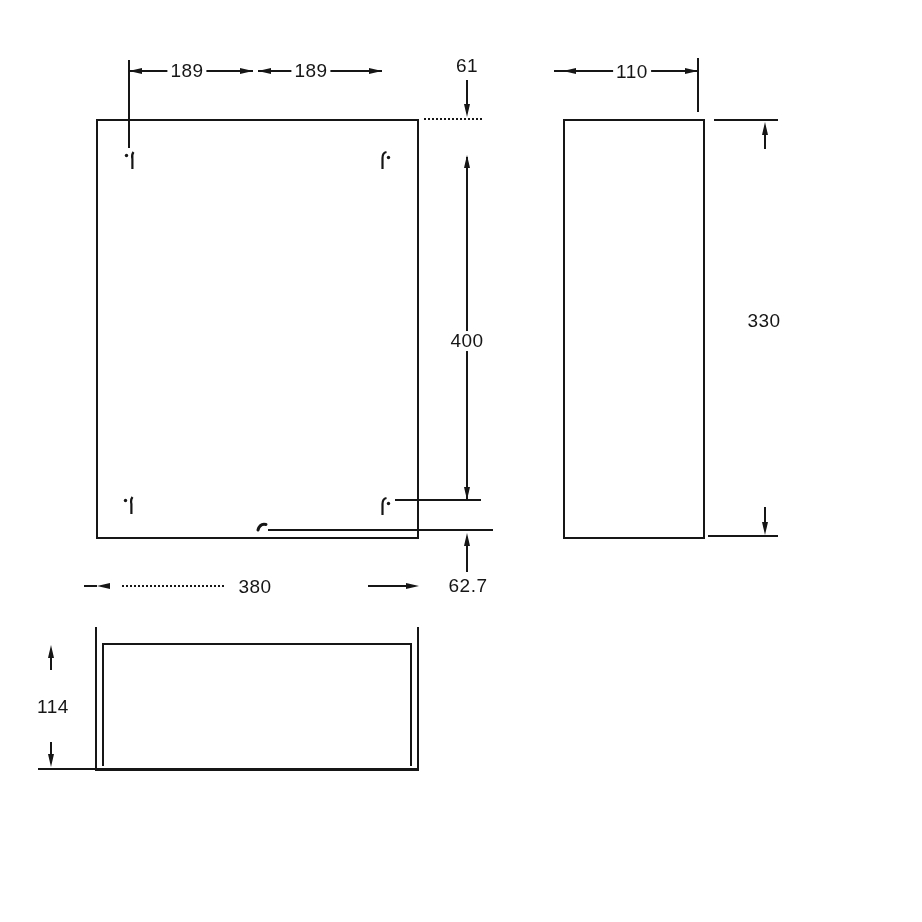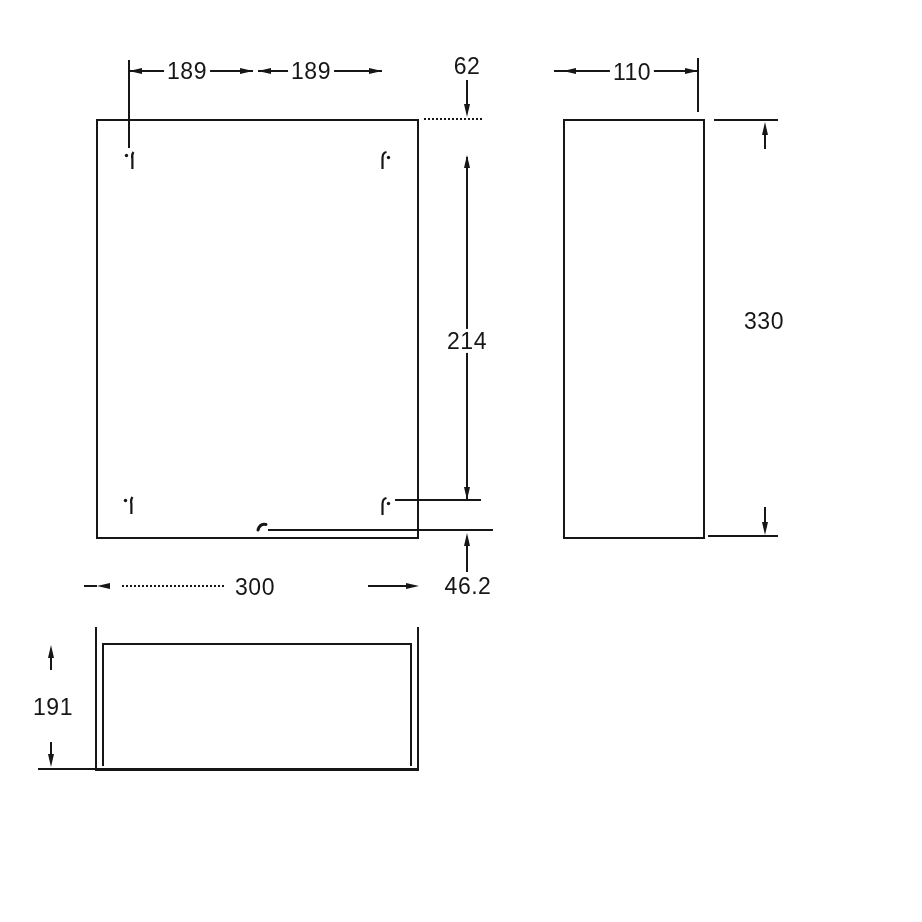--- a/index.html
+++ b/index.html
@@ -18,21 +18,21 @@
   .outline { position:absolute; border:2px solid var(--ink); box-sizing:border-box; background:transparent; }
   
   .ar { position:absolute; width:0; height:0; }
   .ar.left  { border-top:3px solid transparent; border-bottom:3px solid transparent; border-right:13px solid var(--ink); }
   .ar.right { border-top:3px solid transparent; border-bottom:3px solid transparent; border-left:13px solid var(--ink); }
   .ar.up    { border-left:3px solid transparent; border-right:3px solid transparent; border-bottom:13px solid var(--ink); }
   .ar.down  { border-left:3px solid transparent; border-right:3px solid transparent; border-top:13px solid var(--ink); }
   
   .dim-label {
     position:absolute; transform:translate(-50%,-50%);
-    font-size:23px; line-height:1.05; letter-spacing:0.5px;
+    font-size:19px; line-height:1.05; letter-spacing:0.5px;
     background:var(--bg); padding:0 3px; white-space:nowrap; color:var(--ink);
   }
   svg { position:absolute; display:block; }
   svg path, svg circle { vector-effect:non-scaling-stroke; }
 </style>
 </head>
 <body>
 
 <div id="canvas">
 
@@ -65,39 +65,39 @@
   <div class="hl" style="left:129px; top:70px; width:124px;"></div>
   <div class="ar left" style="left:129px; top:68px;"></div>
   <div class="ar right" style="left:240px; top:68px;"></div>
   <span class="dim-label" style="left:187px; top:71px;">189</span>
 
   <div class="hl" style="left:258px; top:70px; width:124px;"></div>
   <div class="ar left" style="left:258px; top:68px;"></div>
   <div class="ar right" style="left:369px; top:68px;"></div>
   <span class="dim-label" style="left:311px; top:71px;">189</span>
 
-  <span class="dim-label" style="left:467px; top:66px;">62</span>
+  <span class="dim-label" style="left:467px; top:66px;">61</span>
   <div class="vl" style="left:466px; top:80px; height:26px;"></div>
   <div class="ar down" style="left:464px; top:104px;"></div>
   <div class="hl dotted" style="left:424px; top:118px; width:58px;"></div>
 
   <div class="ar up" style="left:464px; top:155px;"></div>
   <div class="vl" style="left:466px; top:157px; height:343px;"></div>
-  <span class="dim-label" style="left:467px; top:341px;">214</span>
+  <span class="dim-label" style="left:467px; top:341px;">400</span>
   <div class="ar down" style="left:464px; top:487px;"></div>
   <div class="hl" style="left:395px; top:499px; width:86px;"></div>
 
   <div class="ar up" style="left:464px; top:533px;"></div>
   <div class="vl" style="left:466px; top:545px; height:27px;"></div>
-  <span class="dim-label" style="left:468px; top:586px;">46.2</span>
+  <span class="dim-label" style="left:468px; top:586px;">62.7</span>
 
   <div class="hl" style="left:84px; top:585px; width:13px;"></div>
   <div class="ar left" style="left:97px; top:583px;"></div>
   <div class="hl dotted" style="left:122px; top:585px; width:102px;"></div>
-  <span class="dim-label" style="left:255px; top:587px;">300</span>
+  <span class="dim-label" style="left:255px; top:587px;">380</span>
   <div class="hl" style="left:368px; top:585px; width:38px;"></div>
   <div class="ar right" style="left:406px; top:583px;"></div>
 
   <div class="outline" style="left:563px; top:119px; width:142px; height:420px;"></div>
 
   <div class="hl" style="left:554px; top:70px; width:10px;"></div>
   <div class="hl" style="left:563px; top:70px; width:135px;"></div>
   <div class="ar left" style="left:563px; top:68px;"></div>
   <div class="ar right" style="left:685px; top:68px;"></div>
   <span class="dim-label" style="left:632px; top:72px;">110</span>
@@ -113,18 +113,18 @@
 
   <div class="vl" style="left:95px; top:627px; height:144px;"></div>
   <div class="vl" style="left:417px; top:627px; height:144px;"></div>
   <div class="vl" style="left:102px; top:643px; height:123px;"></div>
   <div class="vl" style="left:410px; top:643px; height:123px;"></div>
   <div class="hl" style="left:102px; top:643px; width:310px;"></div>
   <div class="hl thick" style="left:95px; top:768px; width:324px;"></div>
 
   <div class="ar up" style="left:48px; top:645px;"></div>
   <div class="vl" style="left:50px; top:657px; height:13px;"></div>
-  <span class="dim-label" style="left:53px; top:707px;">191</span>
+  <span class="dim-label" style="left:53px; top:707px;">114</span>
   <div class="vl" style="left:50px; top:742px; height:13px;"></div>
   <div class="ar down" style="left:48px; top:754px;"></div>
   <div class="hl" style="left:38px; top:768px; width:58px;"></div>
 
 </div>
 
 </body></html>

